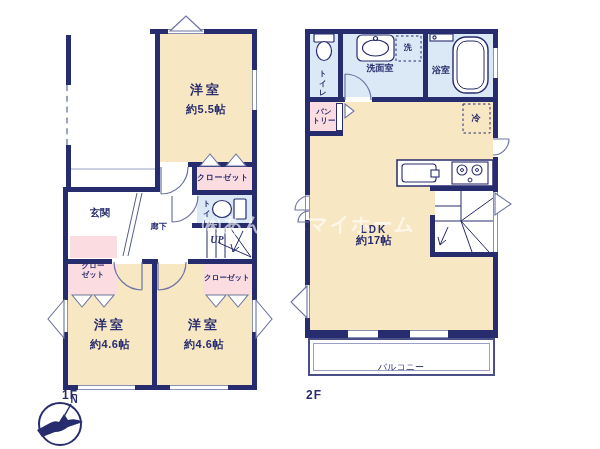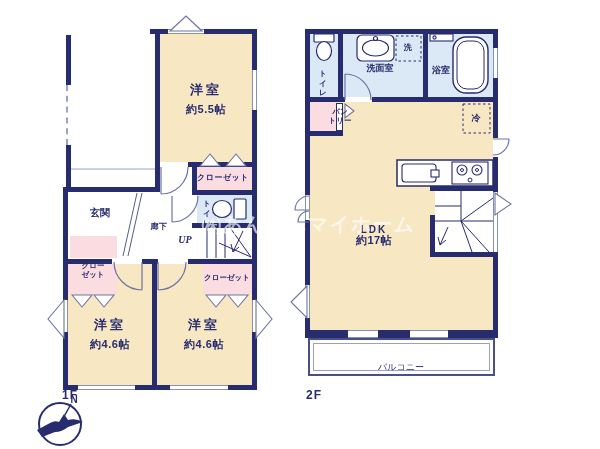--- a/index.html
+++ b/index.html
@@ -16,21 +16,21 @@
   .wh{background:#ffffff;border-top:1.4px solid #8890b5;border-bottom:1.4px solid #8890b5;box-sizing:border-box;}
   .wd{background:#ffffff;border-left:2px dashed #9aa2c8;box-sizing:border-box;}
   svg.overlay{position:absolute;left:0;top:0;z-index:3;pointer-events:none;}
   .lbl{position:absolute;transform:translate(-50%,-50%);color:#272c6e;font-weight:bold;
        white-space:nowrap;z-index:4;text-align:center;line-height:1.15;}
   .room-name{font-size:13px;letter-spacing:3px;}
   .room-size{font-size:11px;letter-spacing:0.5px;}
   .small{font-size:8px;letter-spacing:0.5px;}
   .tiny{font-size:7.5px;}
   .vert{writing-mode:vertical-rl;letter-spacing:1px;}
-  .up{font-family:"Liberation Serif",serif;font-style:italic;font-weight:bold;font-size:10px;}
+  .up{font-family:"Liberation Serif",serif;font-style:italic;font-weight:bold;font-size:10px;margin-left:32px;}
   .floor-label{transform:none;font-size:12px;letter-spacing:1px;}
   .balcony-outer{position:absolute;z-index:1;background:#ffffff;border:2px solid #4a4f85;box-sizing:border-box;}
   .balcony-inner{position:absolute;z-index:1;background:#ffffff;border:1px solid #9ba0c4;box-sizing:border-box;}
   .slide-door{position:absolute;z-index:3;background:#ffffff;border:1px solid #272c6e;box-sizing:border-box;}
   .wm{position:absolute;left:160px;top:211px;width:296px;text-align:center;z-index:5;
       font-size:20px;font-weight:bold;color:rgba(255,255,255,0.65);letter-spacing:1px;}
 </style>
 </head>
 <body>
 
@@ -237,21 +237,21 @@
   <div class="lbl room-name" style="left:110px;top:325px">洋室</div>
   <div class="lbl room-size" style="left:110px;top:344px">約4.6帖</div>
   <div class="lbl room-name" style="left:204px;top:325px">洋室</div>
   <div class="lbl room-size" style="left:204px;top:344px">約4.6帖</div>
   <div class="lbl floor-label" style="left:62px;top:389px">1F</div>
 
   <div class="lbl tiny vert" style="left:322px;top:79px">トイレ</div>
   <div class="lbl" style="left:380px;top:68px;font-size:9px">洗面室</div>
   <div class="lbl small" style="left:408px;top:48px">洗</div>
   <div class="lbl" style="left:441px;top:70px;font-size:9px">浴室</div>
-  <div class="lbl tiny" style="left:340px;top:117px">
+  <div class="lbl tiny" style="left:324px;top:117px">
     <span>パン</span><br>
     <span>トリー</span>
   </div>
   <div class="lbl" style="left:476px;top:118px;font-size:9px">冷</div>
   <div class="lbl" style="left:374px;top:230px;font-size:10px;letter-spacing:2px">LDK</div>
   <div class="lbl room-size" style="left:374px;top:240px;font-size:11px">約17帖</div>
   <div class="lbl" style="left:401px;top:367px;font-size:9px;font-weight:normal">バルコニー</div>
   <div class="lbl floor-label" style="left:306px;top:389px">2F</div>
 
   <div class="lbl" style="left:74px;top:400px;font-size:10px">N</div>

